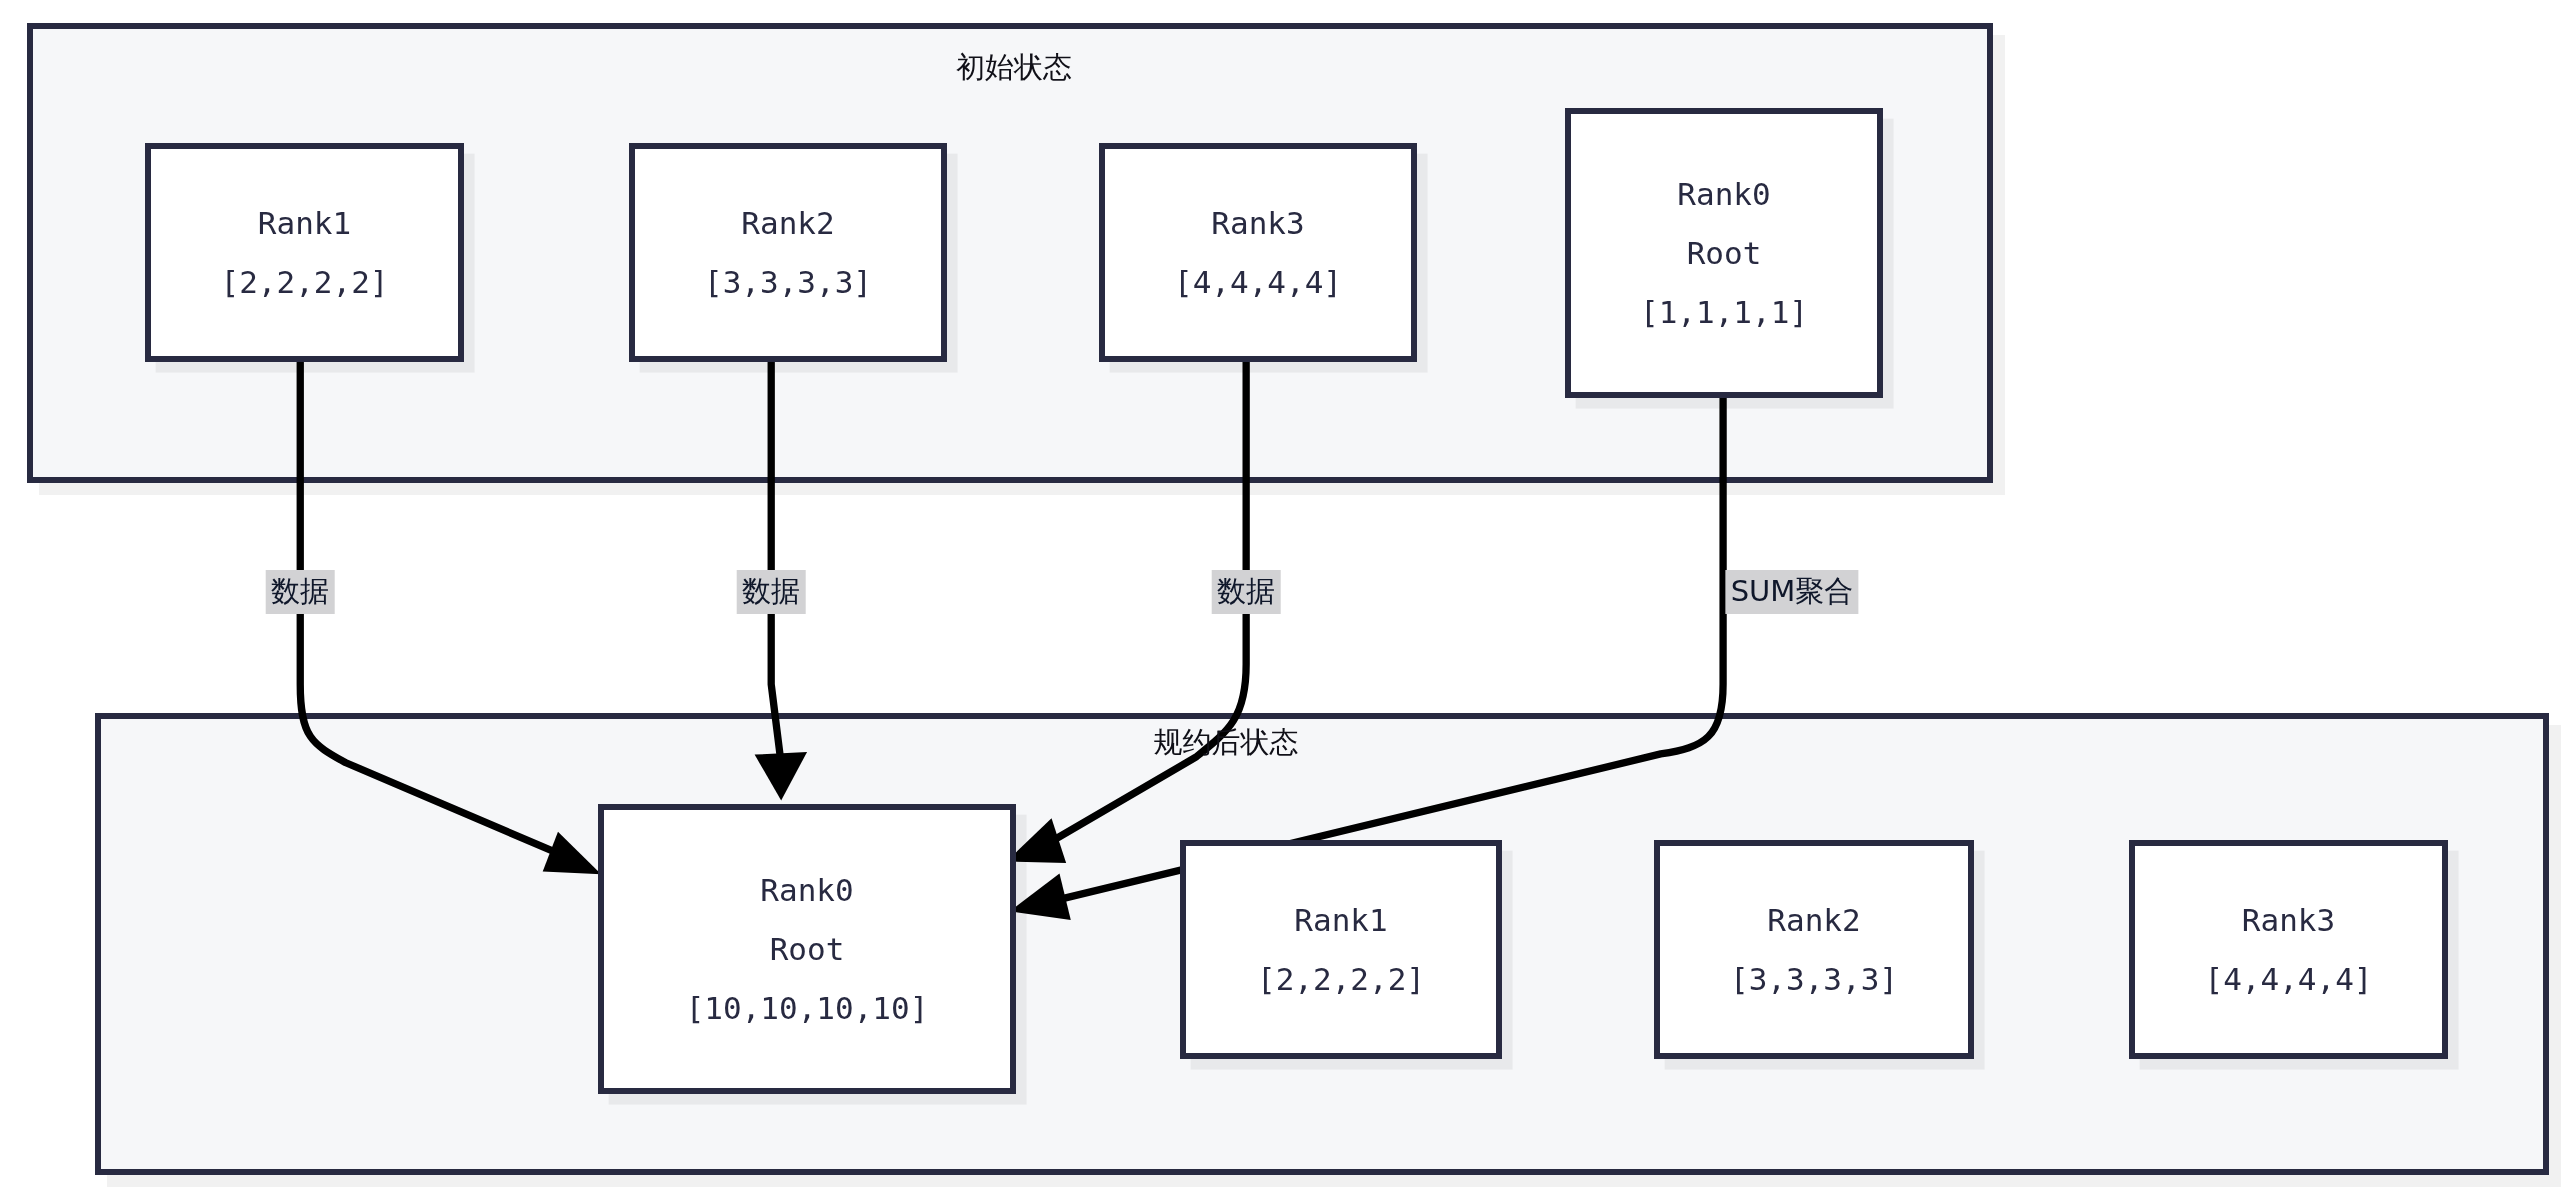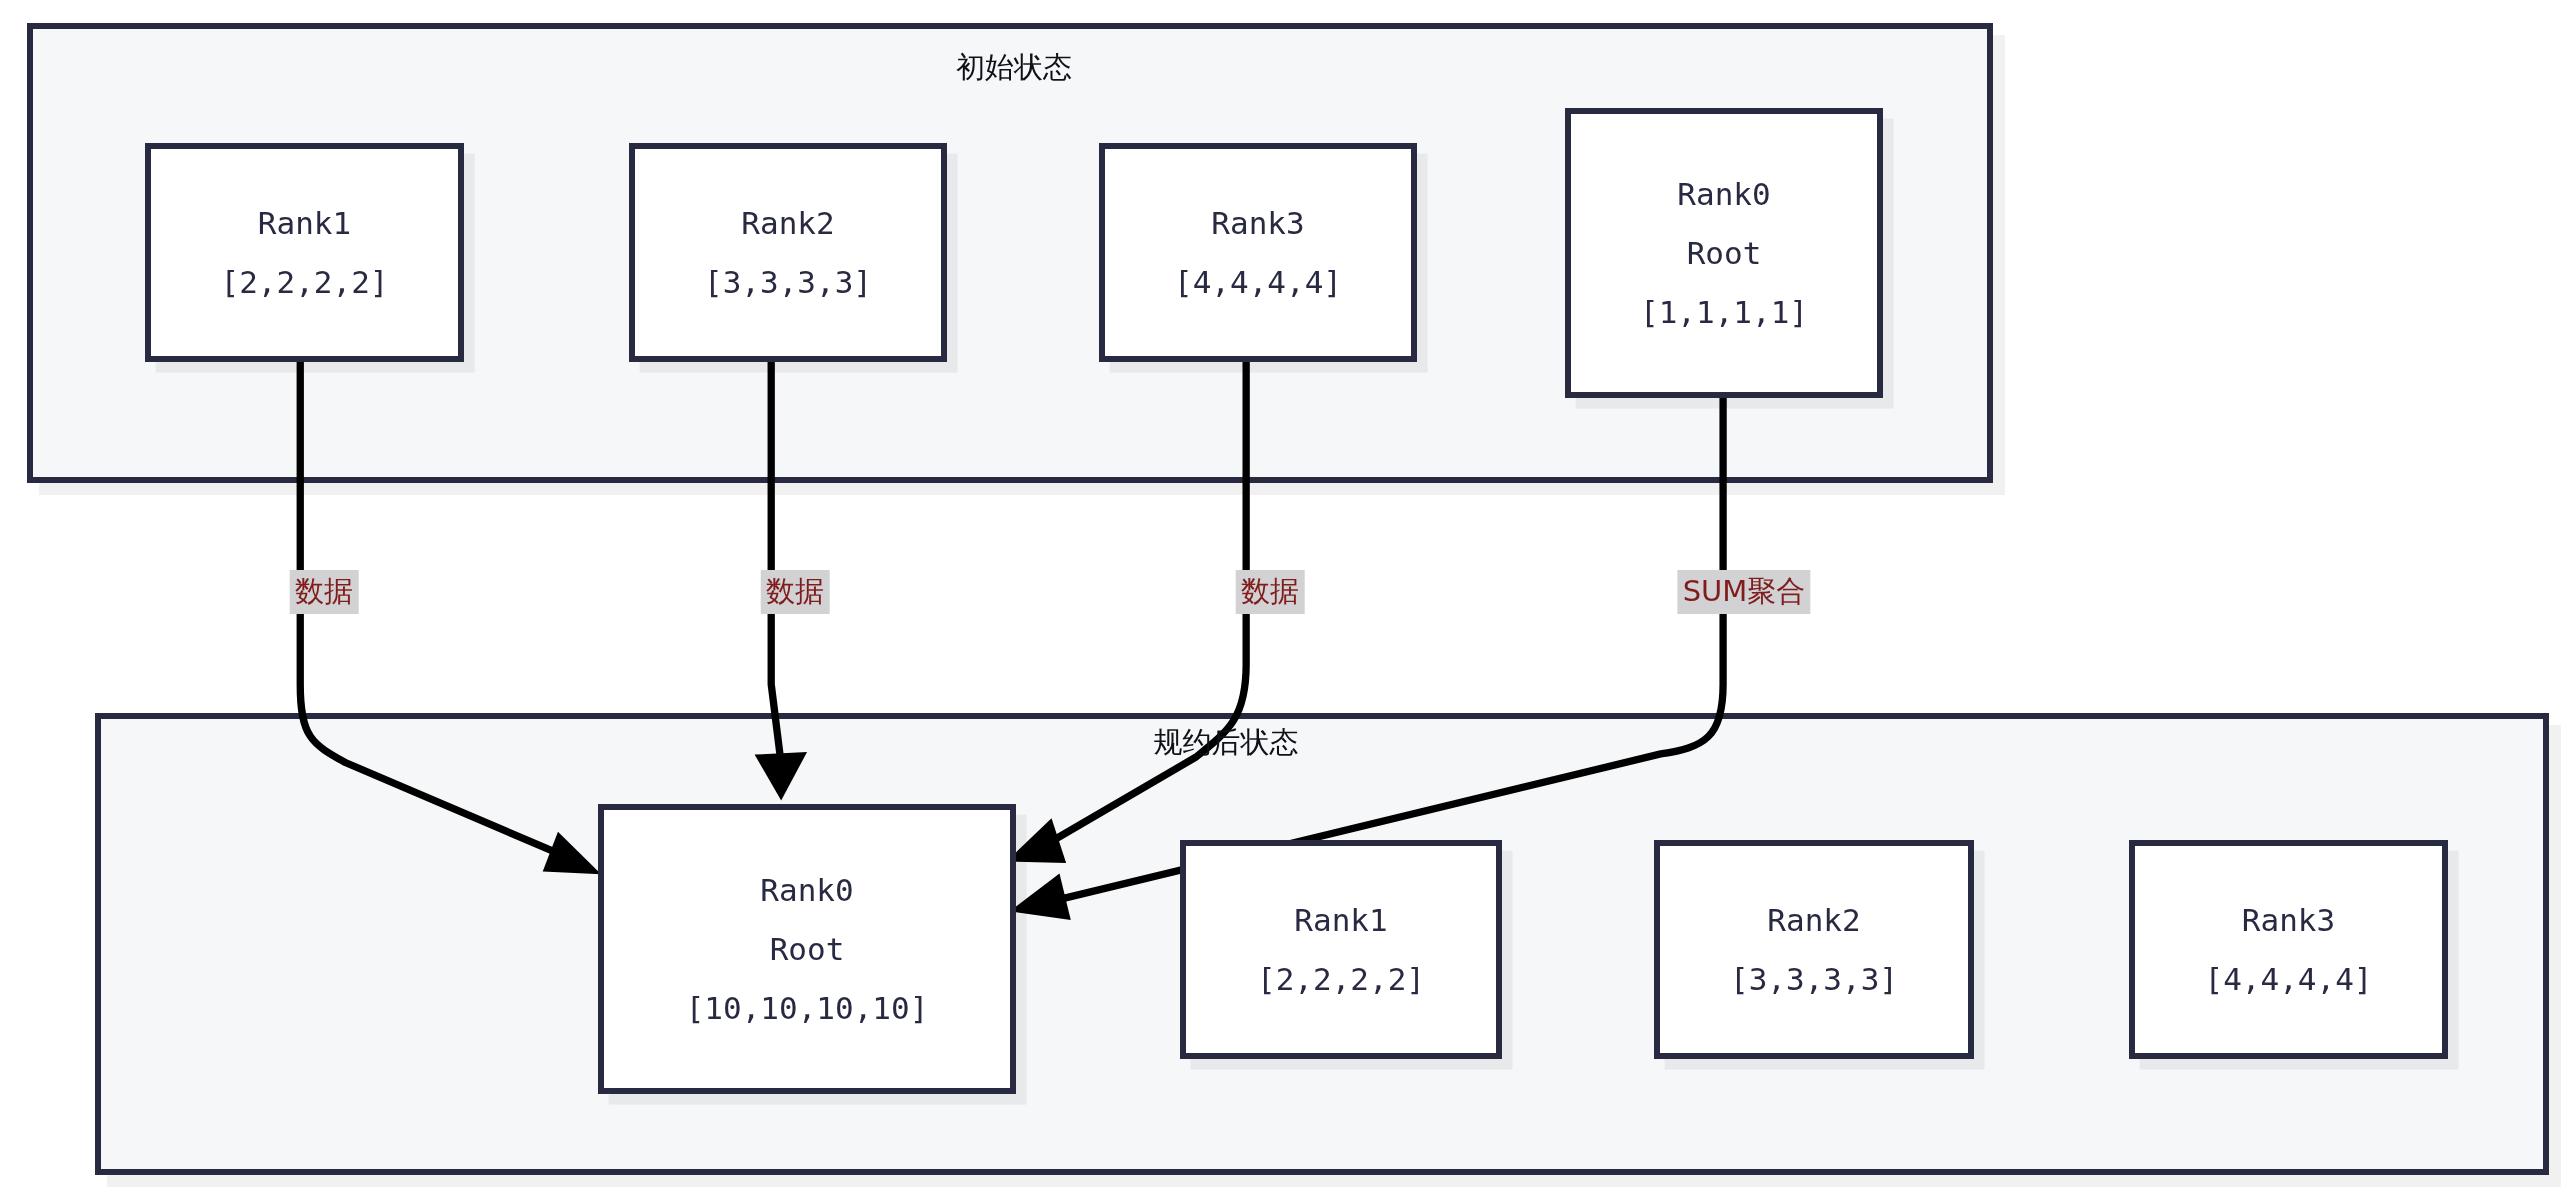--- a/index.html
+++ b/index.html
@@ -55,29 +55,28 @@
     line-height: 1.0;
     white-space: nowrap;
     letter-spacing: 0px;
   }
   .node .line + .line { margin-top: 28px; }
 
   
   .edge-label {
     position: absolute;
     background: #d2d2d4;
-    color: #7f1d1d;
+    color: #0f172a;
     font-family: "DejaVu Sans", sans-serif;
     font-size: 29px;
     line-height: 1.18;
     padding: 4px 5.3px 5.3px 5.3px;
     white-space: nowrap;
     transform: translateX(-50%);
     z-index: 35;
-    margin-left: 24px;
   }
 
   
   #edges {
     position: absolute;
     left: 0; top: 0;
     width: 2576px;
     height: 1199px;
     z-index: 20;
     pointer-events: none;
@@ -159,16 +158,16 @@
 
     <g>
       <path class="flow" d="M 2594,598 L 2594,1030 C 2594,1110 2566,1125 2500,1135 L 1570,1360"></path>
       <polygon class="flowhead" points="1595,1315 1520,1372 1612,1385"></polygon>
     </g>
   </svg>
 
   <div class="edge-label" style="left:300px; top:570px;">数据</div>
   <div class="edge-label" style="left:771px; top:570px;">数据</div>
   <div class="edge-label" style="left:1246px; top:570px;">数据</div>
-  <div class="edge-label" style="left:1720px; top:570px;">SUM聚合</div>
+  <div class="edge-label" style="left:1792px; top:570px;">SUM聚合</div>
 
 </div>
 
 
 </body></html>

